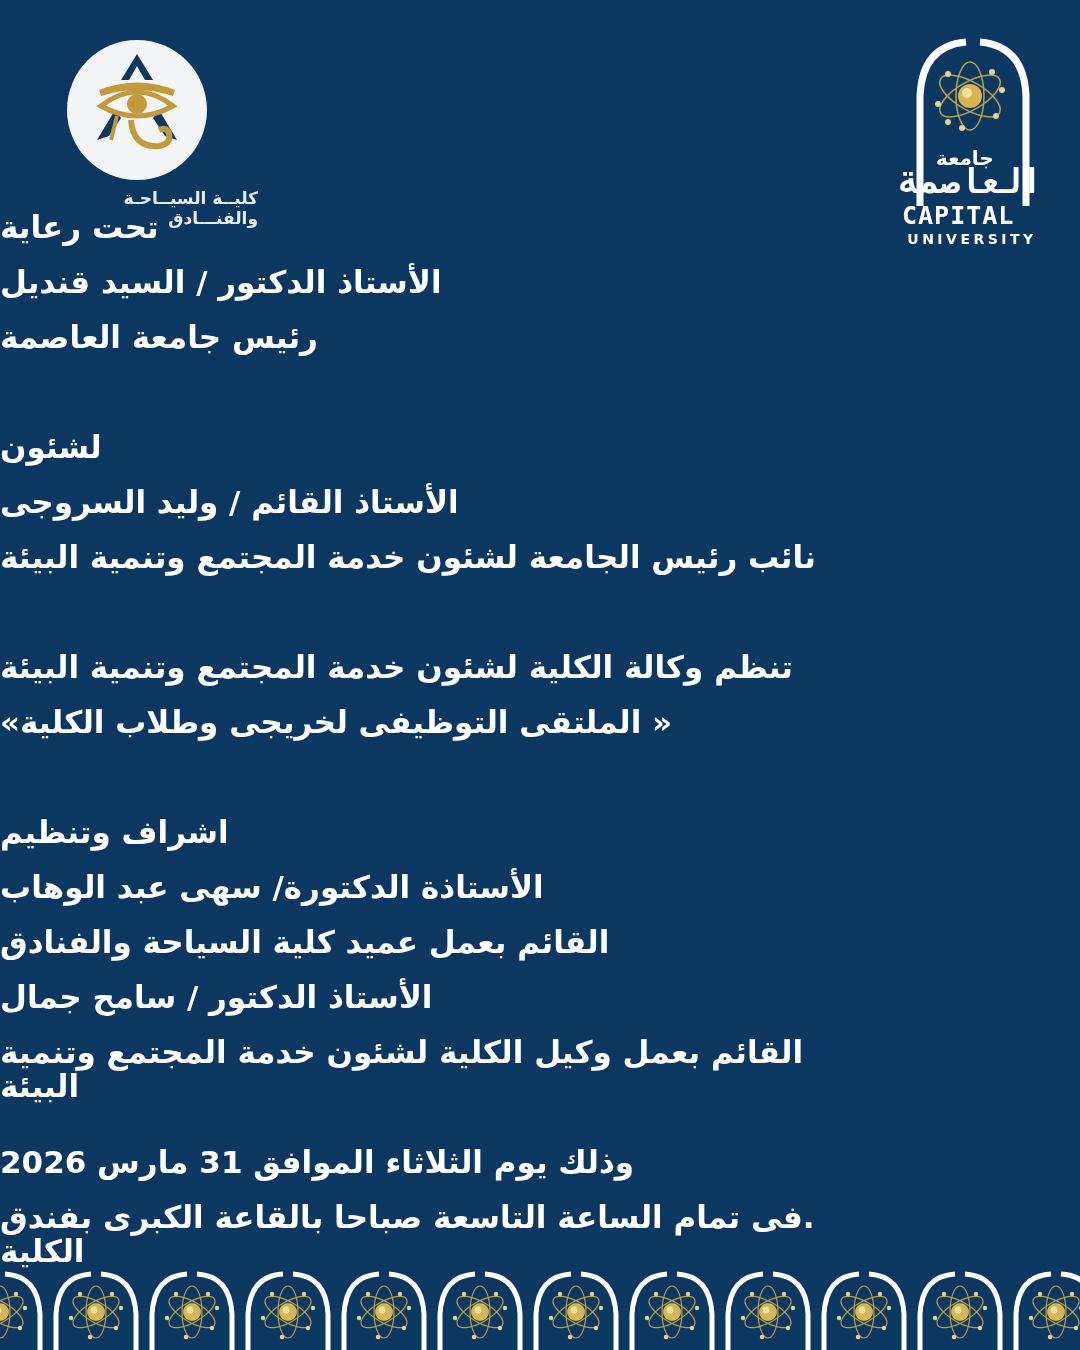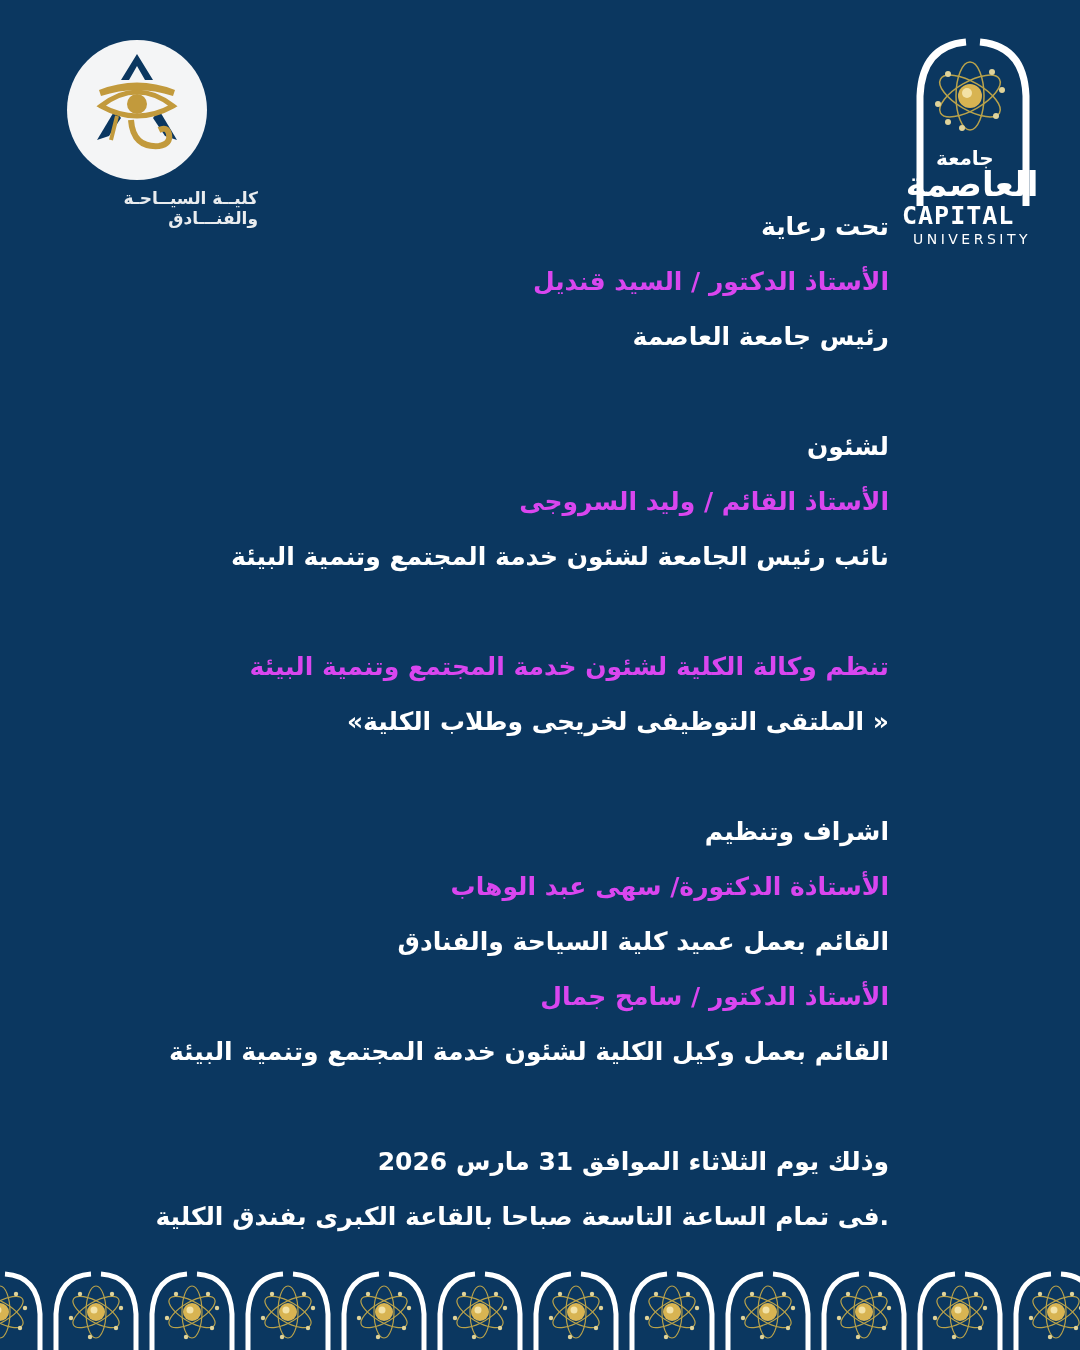--- a/index.html
+++ b/index.html
@@ -6,27 +6,27 @@
   body {
     width: 1080px; height: 1350px;
     background: #0b3760;
     position: relative; overflow: hidden;
     font-family: "DejaVu Sans", sans-serif;
   }
   .faculty-logo { position: absolute; left: 67px; top: 40px; width: 140px; height: 140px; border-radius: 50%; background: #f4f5f6; }
   .faculty-name { position: absolute; left: 30px; top: 188px; width: 228px; text-align: right; color: #e9ecef; font-weight: bold; font-size: 17px; direction: rtl; }
   .uni-logo { position: absolute; left: 900px; top: 36px; width: 146px; height: 216px; }
   .uni-ar { position: absolute; left: 936px; top: 146px; width: 70px; text-align: left; color: #fff; font-weight: bold; font-size: 20px; direction: rtl; }
-  .uni-ar-big { position: absolute; left: 902px; top: 164px; width: 140px; text-align: center; color: #fff; font-weight: bold; font-size: 34px; direction: rtl; letter-spacing: -1px; line-height: 40px; }
+  .uni-ar-big { position: absolute; left: 902px; top: 164px; width: 140px; text-align: center; color: #fff; font-weight: bold; font-size: 34px; direction: rtl; letter-spacing: -1px; line-height: 40px; font-family: Liberation Mono, monospace; }
   .uni-en { position: absolute; left: 902px; top: 203px; width: 140px; color: #fff; font-weight: bold; font-size: 25px; letter-spacing: 1px; line-height: 26px; font-family: "DejaVu Sans Mono", monospace; }
-  .uni-en2 { position: absolute; left: 902px; top: 231px; width: 140px; text-align: center; color: #fff; font-weight: normal; font-size: 14px; letter-spacing: 3.5px; }
+  .uni-en2 { position: absolute; left: 902px; top: 231px; width: 140px; text-align: center; color: #fff; font-weight: bold; font-size: 14px; letter-spacing: 3.5px; }
   .content { position: absolute; left: 0; top: 0; width: 1080px; }
-  .line { position: absolute; left: 0; width: 889px; text-align: right; direction: rtl; font-weight: bold; font-size: 25px; line-height: 34px; }
+  .line { position: absolute; left: 0; width: 889px; text-align: left; direction: rtl; font-weight: bold; font-size: 31px; line-height: 34px; }
   .white { color: #ffffff; }
-  .gold { color: #d946ef; }
+  .gold { color: #ffffff; }
   .arches { position: absolute; left: 0; top: 1268px; width: 1080px; height: 82px; }
 </style>
 </head>
 <body>
 
 <div class="faculty-logo">
   <svg width="140" height="140" viewBox="0 0 140 140">
     <polygon points="70,14 86,40 78,40 70,26 62,40 54,40" fill="#0b3760"></polygon>
     <polygon points="30,100 48,70 54,78 42,96" fill="#0b3760"></polygon>
     <polygon points="110,100 92,70 86,78 98,96" fill="#0b3760"></polygon>

